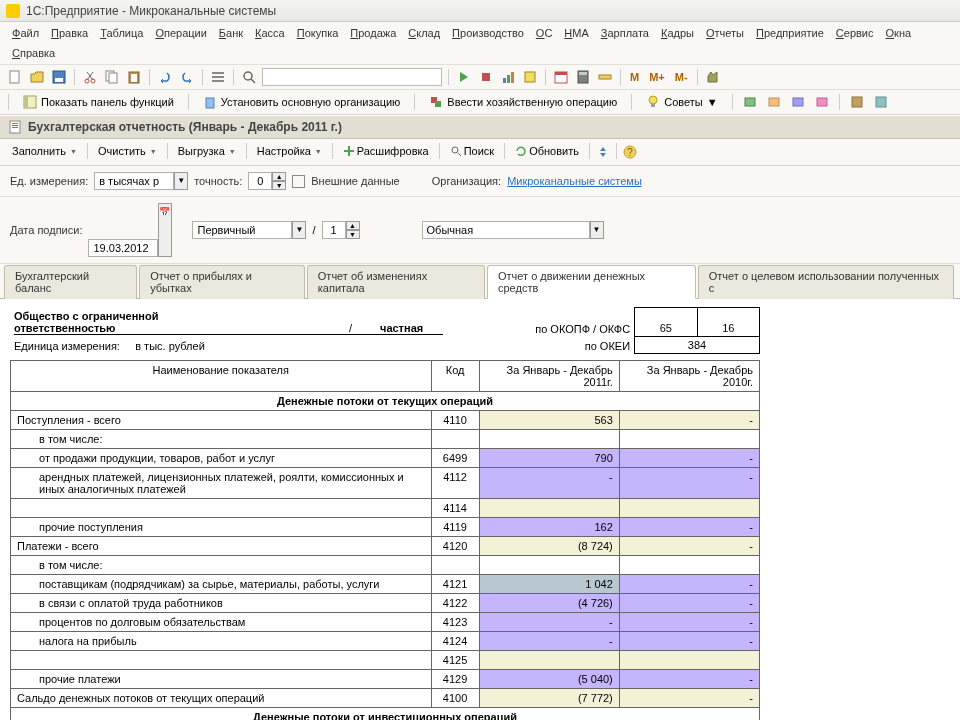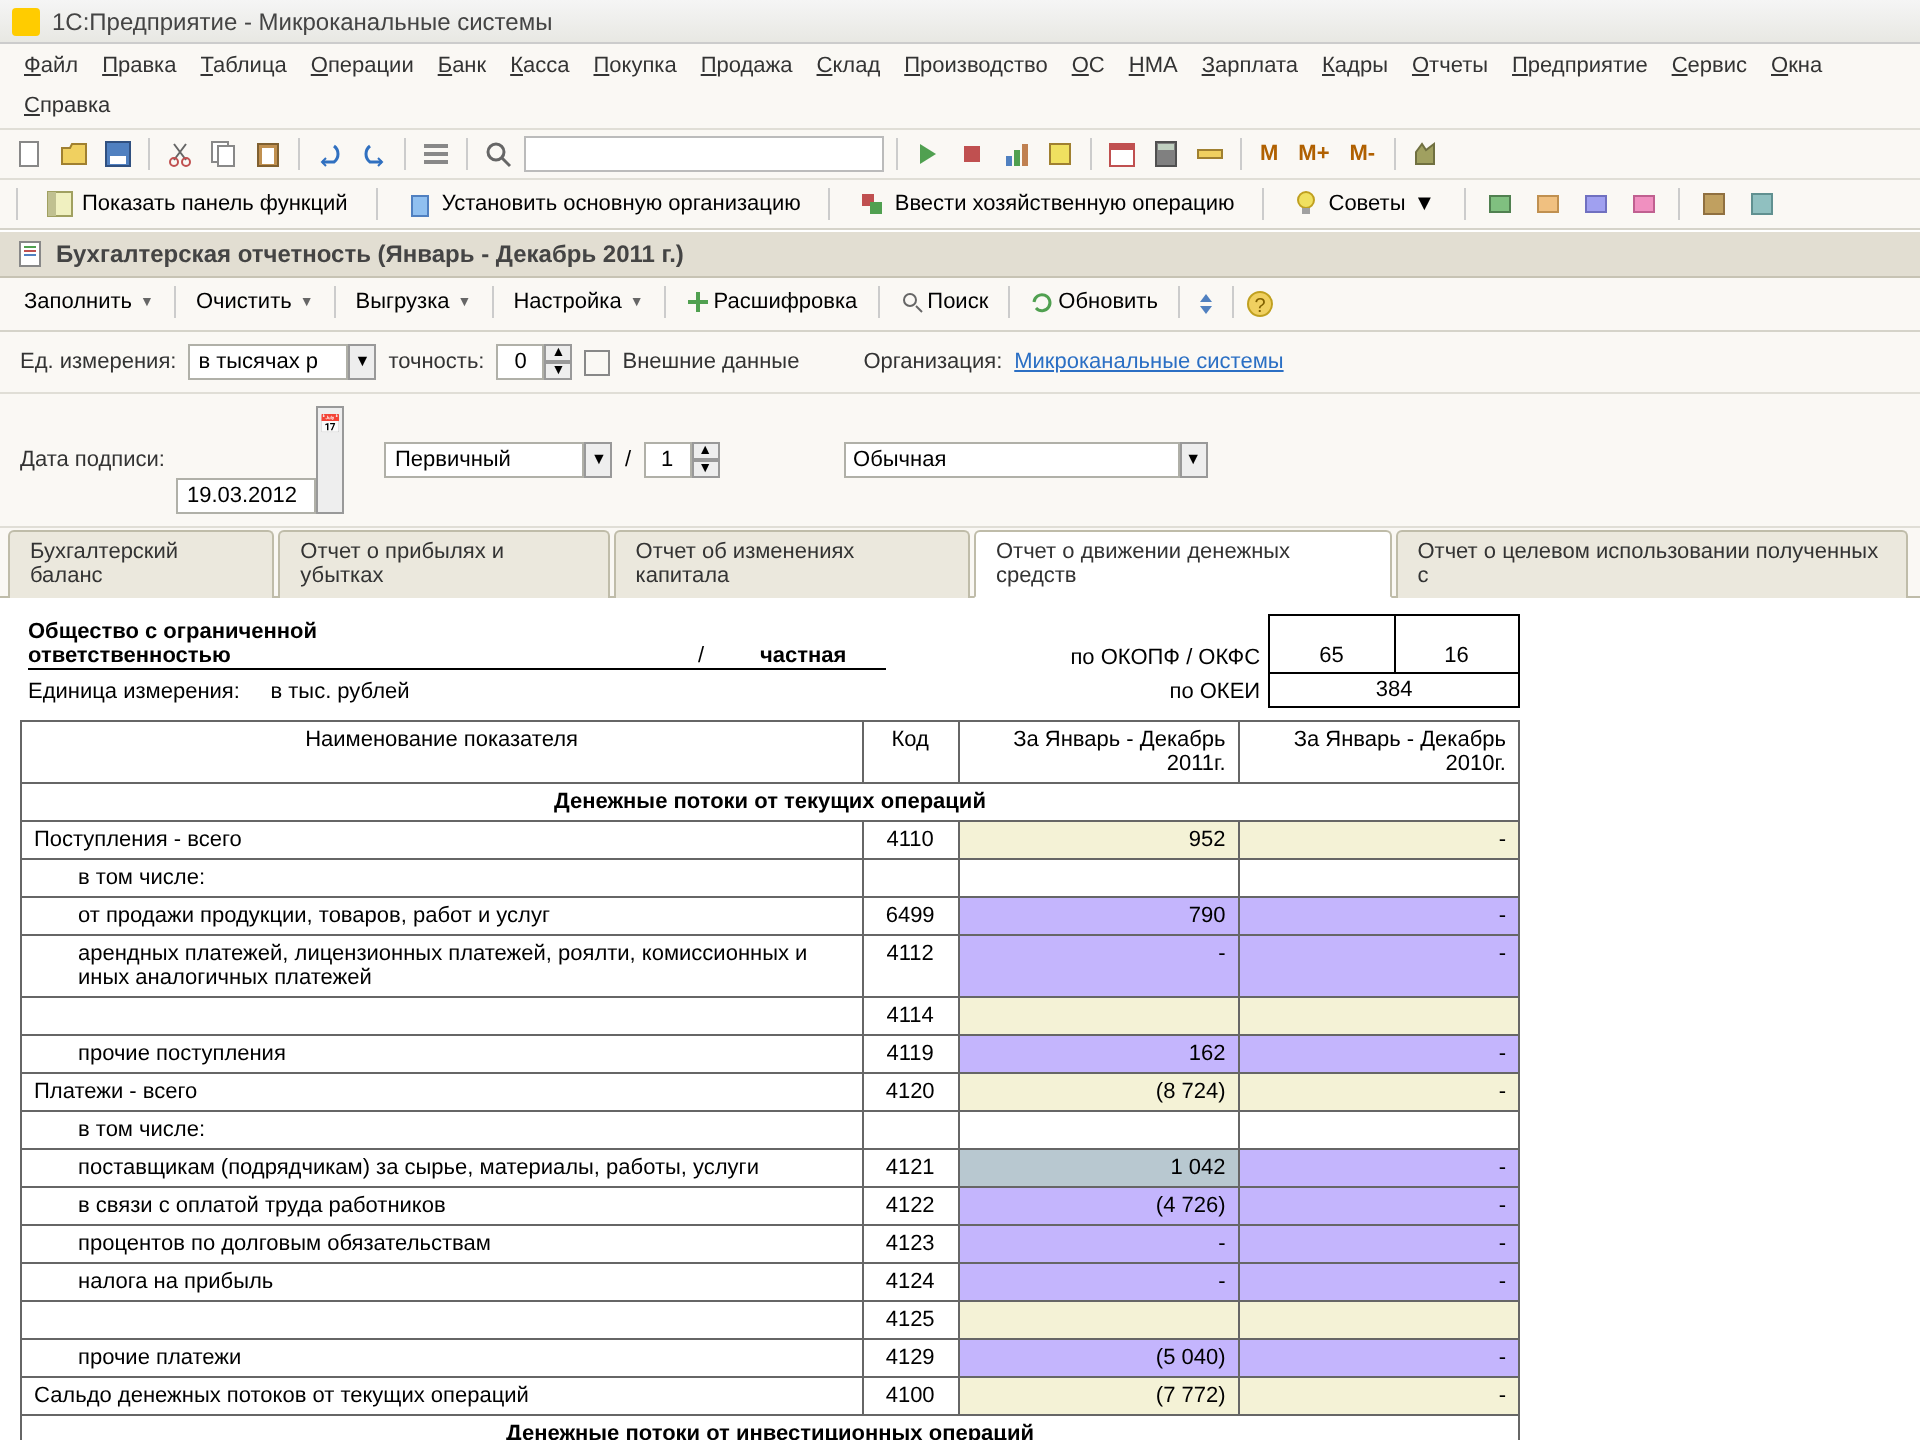--- a/index.html
+++ b/index.html
@@ -432,21 +432,21 @@
         <th class="val-col">За Январь - Декабрь 2010г.</th>
       </tr>
     </thead>
     <tbody id="tbody">
         <tr>
           <td colspan="4" class="section-head">Денежные потоки от текущих операций</td>
         </tr>
         <tr>
           <td class="name-col">Поступления - всего</td>
           <td class="code-col">4110</td>
-          <td class="val-col val-calc">952</td>
+          <td class="val-col val-calc">563</td>
           <td class="val-col val-calc">-</td>
         </tr>
         <tr>
           <td class="name-col indent1">в том числе:</td>
           <td class="code-col"></td>
           <td class="val-col"></td>
           <td class="val-col"></td>
         </tr>
         <tr>
           <td class="name-col indent1">от продажи продукции, товаров, работ и услуг</td>

